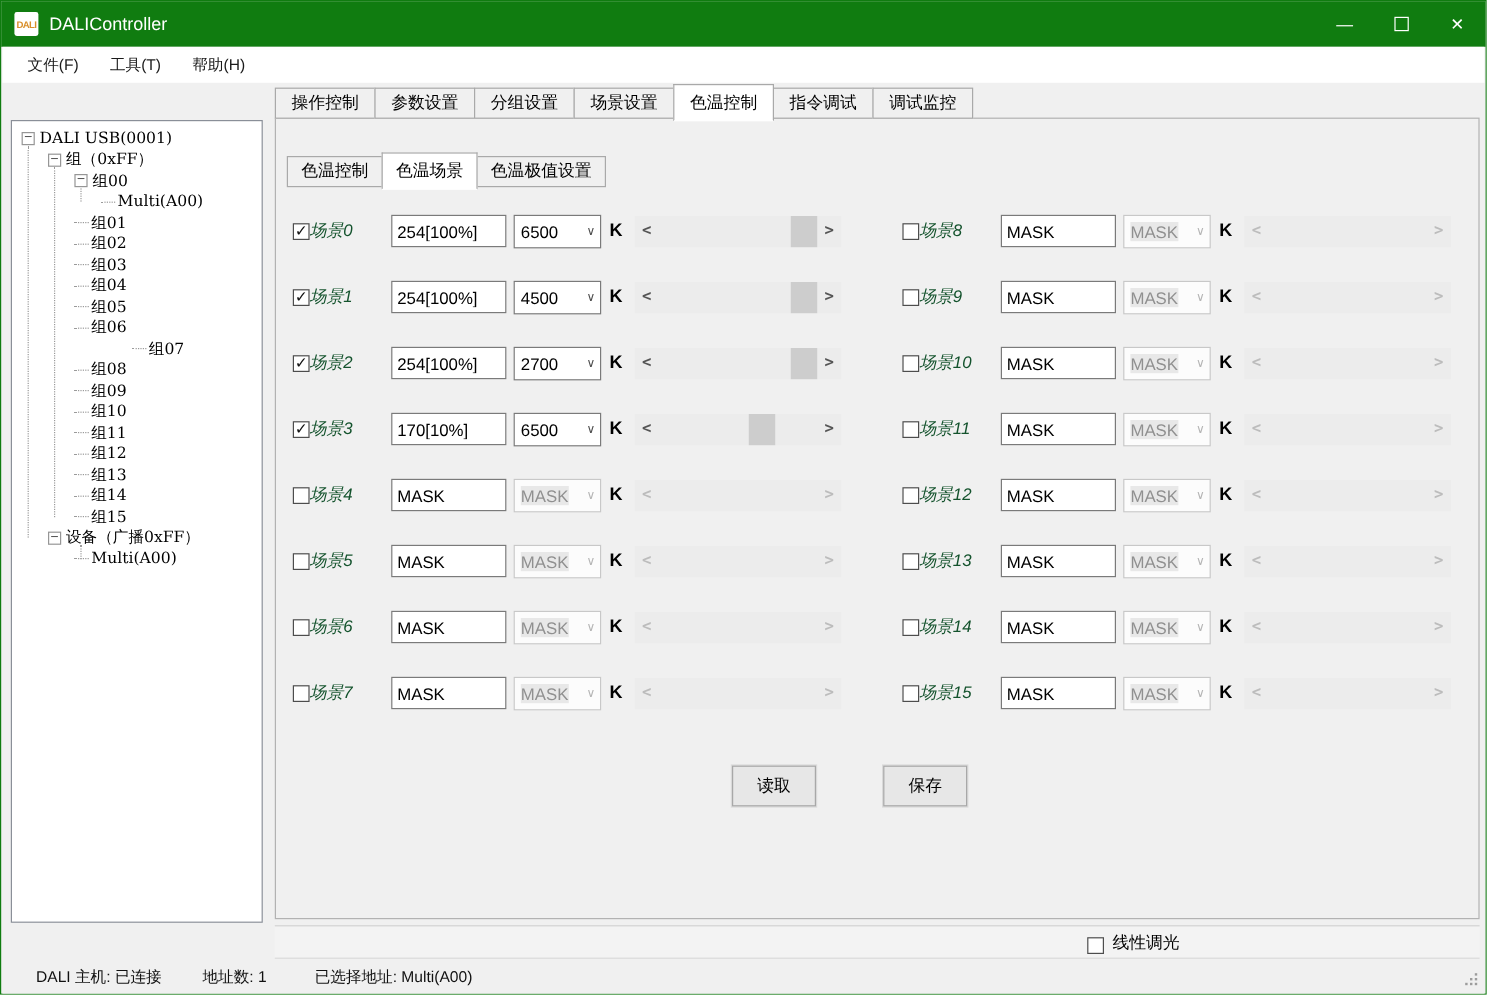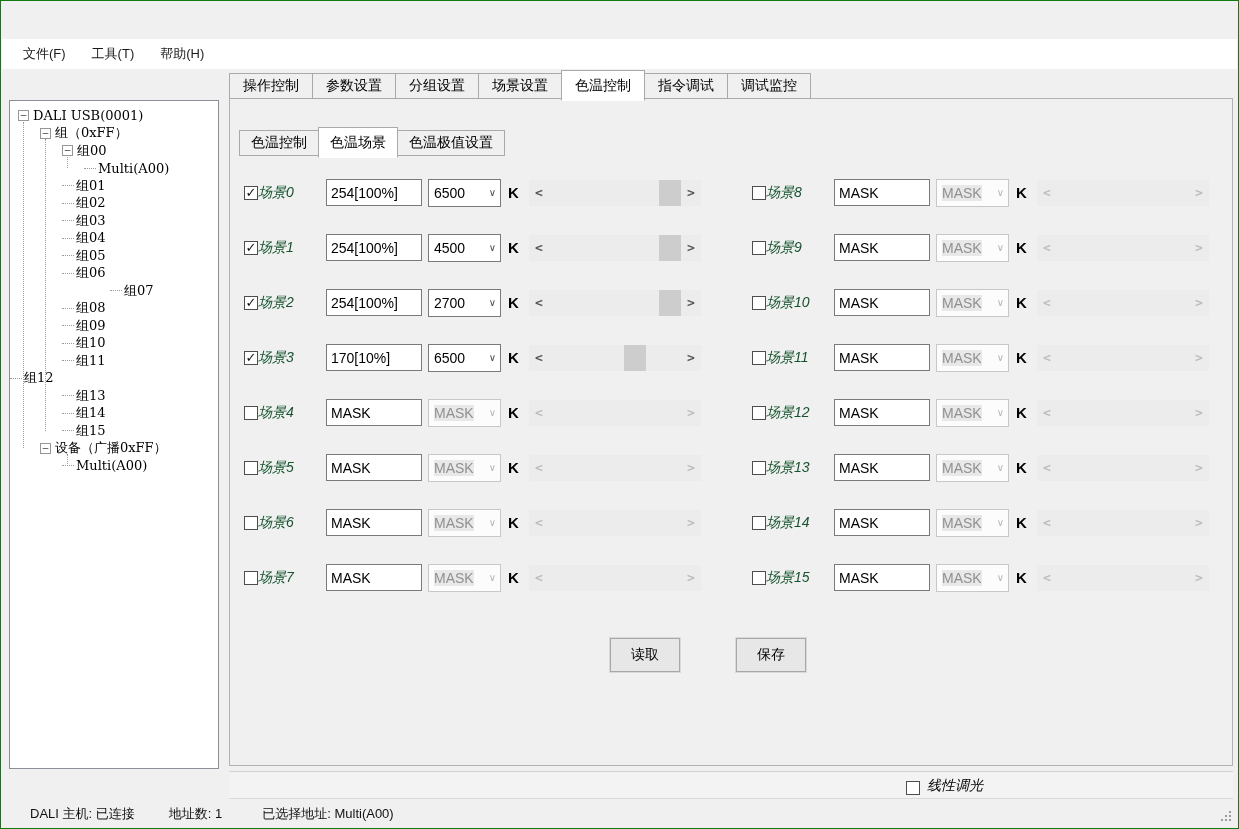--- a/index.html
+++ b/index.html
@@ -60,34 +60,51 @@
   .hthumb{position:absolute;top:0;bottom:0;width:22px;background:#cdcdcd;}
   .hscroll.disabled .harrow{color:#bcbcbc;}
 
   
   .btn{position:absolute;width:68px;height:32px;background:#e7e7e7;border:1px solid #a8a8a8;box-shadow:0 0 0 1px #d9d9d9;font-size:14px;display:flex;align-items:center;justify-content:center;color:#000;}
   .btn-read{left:380px;top:539px;}
   .btn-save{left:506px;top:539px;}
 
   
   .footer-strip{position:absolute;left:228px;top:770px;width:1004px;height:28px;background:#f3f3f3;border-top:1px solid #d2d2d2;border-bottom:1px solid #d9d9d9;box-sizing:border-box;}
-  .footer-check{position:absolute;left:677px;top:5px;display:flex;align-items:flex-end;font-size:14px;color:#000;font-style:italic;}
+  .footer-check{position:absolute;left:677px;top:5px;display:flex;align-items:flex-end;font-size:14px;color:#000;}
   .footer-check .cbx{margin-right:7px;}
   .statusbar{position:absolute;left:1px;right:1px;top:799px;height:28px;background:#f0f0f0;display:flex;align-items:center;font-size:13px;color:#111;padding-left:20px;}
   .status-item{white-space:nowrap;}
   .st-0{margin-left:8px;}
   .st-1{margin-left:34px;}
   .st-2{margin-left:40px;}
   .grip{position:absolute;right:6px;bottom:7px;width:2px;height:2px;background:#9c9c9c;box-shadow:-4px 0 0 #9c9c9c,-8px 0 0 #9c9c9c,0 -4px 0 #9c9c9c,-4px -4px 0 #9c9c9c,0 -8px 0 #9c9c9c;}
 </style>
 </head>
 <body>
 
 <div class="window">
 
+  <div class="titlebar">
+    <div class="app-icon">
+      <span>DALI</span>
+    </div>
+    <div class="title-text">DALIController</div>
+    <div class="win-controls">
+      <div class="win-btn">
+          <span>—</span>
+        </div>
+      <div class="win-btn">
+          <span class="max-box"></span>
+        </div>
+      <div class="win-btn">
+          <span>✕</span>
+        </div>
+    </div>
+  </div>
 
   <div class="menubar">
     <div class="menu-item">文件(F)</div>
     <div class="menu-item">工具(T)</div>
     <div class="menu-item">帮助(H)</div>
   </div>
 
   <div class="tree-panel">
     <div class="tree-inner" id="tree-root">
         <div class="tree-row" style="padding-left: 8px;">
@@ -143,21 +160,21 @@
           <span class="tree-node-label">组09</span>
   </div>
         <div class="tree-row" style="padding-left: 52px;">
     <span class="tree-dash"></span>
           <span class="tree-node-label">组10</span>
   </div>
         <div class="tree-row" style="padding-left: 52px;">
     <span class="tree-dash"></span>
           <span class="tree-node-label">组11</span>
   </div>
-        <div class="tree-row" style="">
+        <div class="tree-row" style="padding-left: 52px;">
     <span class="tree-dash"></span>
           <span class="tree-node-label">组12</span>
   </div>
         <div class="tree-row" style="padding-left: 52px;">
     <span class="tree-dash"></span>
           <span class="tree-node-label">组13</span>
   </div>
         <div class="tree-row" style="padding-left: 52px;">
     <span class="tree-dash"></span>
           <span class="tree-node-label">组14</span>

